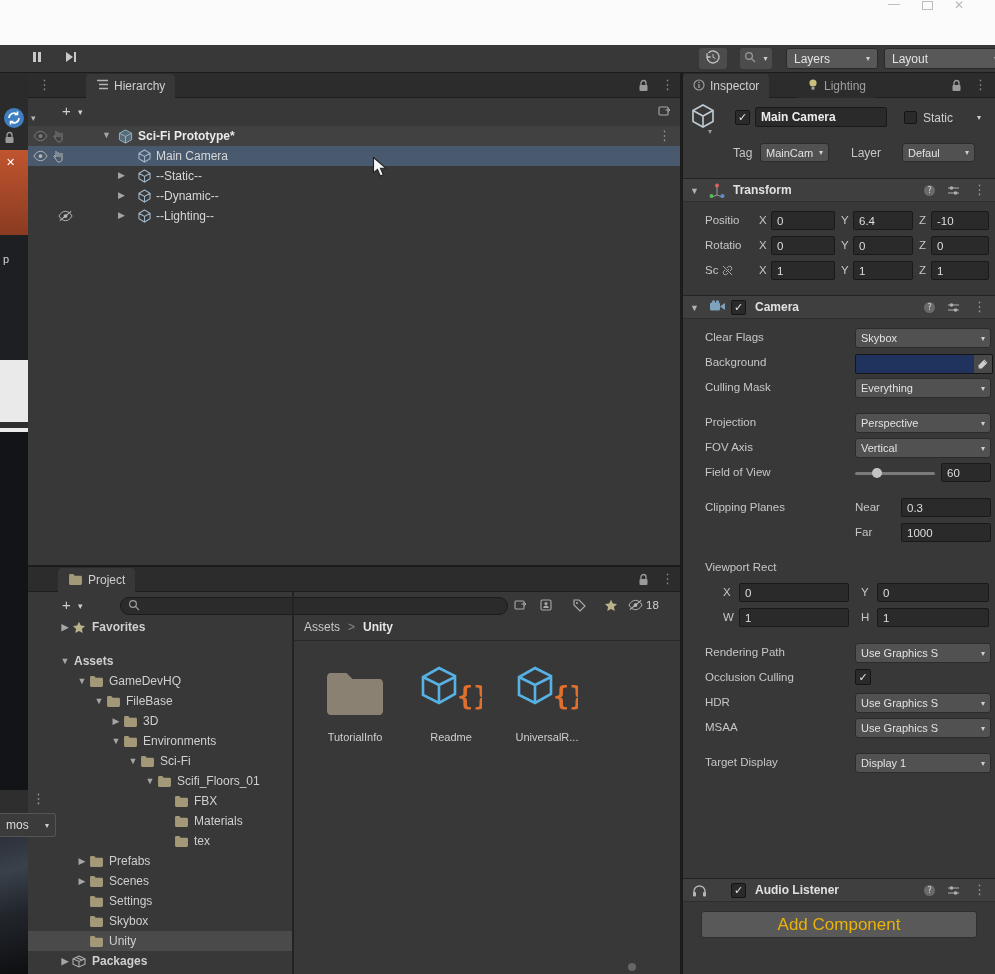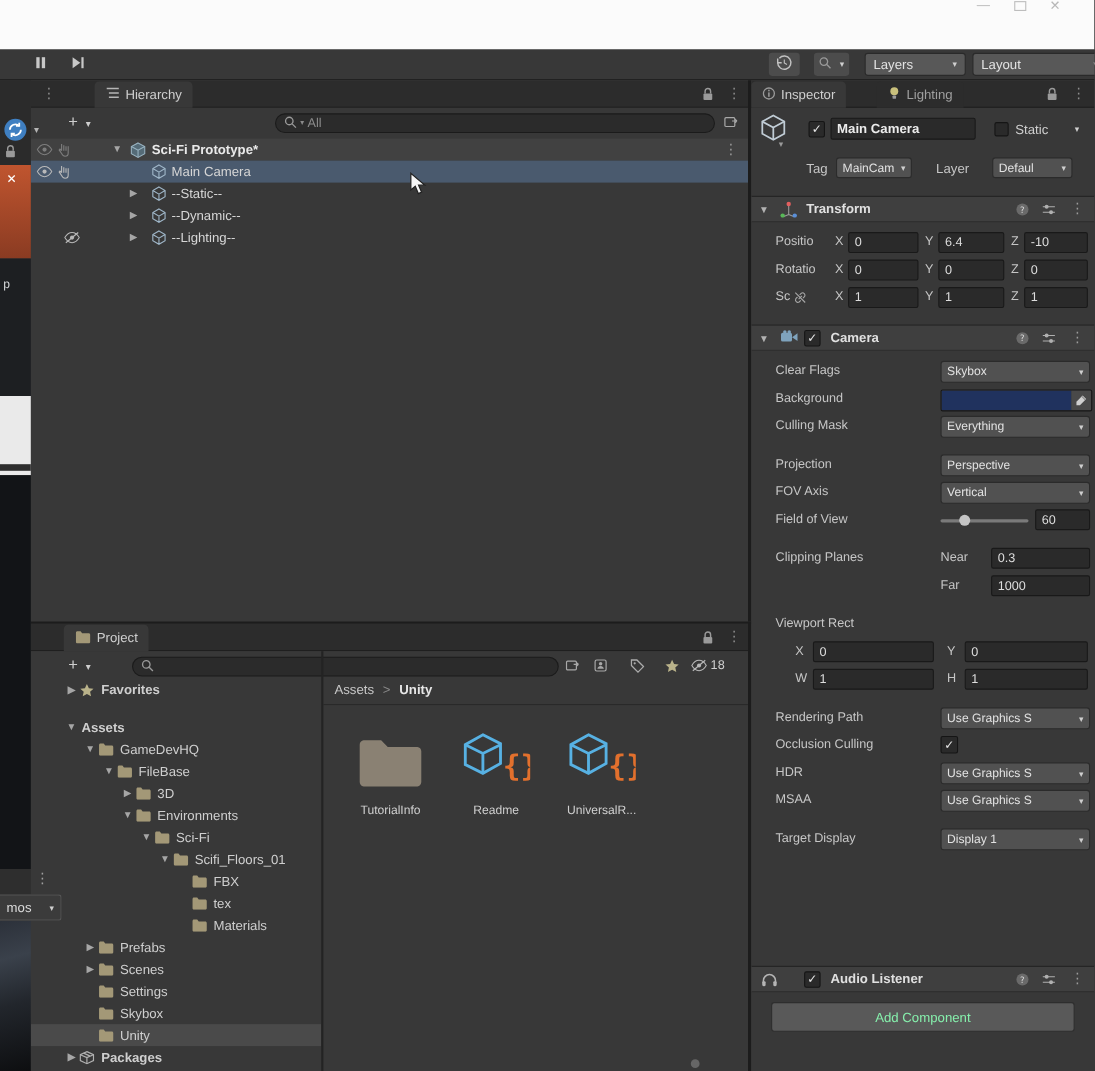--- a/index.html
+++ b/index.html
@@ -156,21 +156,21 @@
   .r2-a{position:absolute;left:40px;top:5px;font-size:11.5px;color:#c6c6c6}
   .r2-af{position:absolute;left:56px;top:2px;width:110px}
   .r2-b{position:absolute;left:178px;top:5px;font-size:11.5px;color:#c6c6c6}
   .r2-bf{position:absolute;left:194px;top:2px;width:112px}
   .c-numfield{position:absolute;left:172px;top:2px;width:136px}
   .c-objfield{position:absolute;left:172px;top:2px;width:136px;display:flex;justify-content:space-between;align-items:center;font-size:11px;color:#c9c9c9}
   .colorfield{position:absolute;left:172px;top:3px;width:136px;height:18px;display:flex;border:1px solid #161616;border-radius:2px;overflow:hidden}
   .swatch{flex:1;background:#20325e}
   .eyedrop{width:18px;background:#494949;display:flex;align-items:center;justify-content:center;line-height:0}
   #add-btn{position:absolute;left:18px;top:838px;width:276px;height:27px;background:#595959;border:1px solid #2e2e2e;
-           border-radius:3px;display:flex;align-items:center;justify-content:center;font-size:12px;color:#86efac;box-sizing:border-box}
+           border-radius:3px;display:flex;align-items:center;justify-content:center;font-size:17px;color:#eab308;box-sizing:border-box}
   #cursor{position:absolute;left:372px;top:156px;z-index:120;line-height:0}
 </style>
 </head>
 <body>
 
 <div id="titlebar">
   <span id="wmin" class="wctl">—</span>
   <span id="wmax" class="wctl"></span>
   <span id="wclose" class="wctl">✕</span>
 </div>
@@ -254,28 +254,20 @@
     </div>
     <span class="bar-lock" style="left:610px"><svg width="11" height="13" viewBox="0 0 11 13">
           <rect x="1.5" y="6" width="8" height="6" rx="1" fill="#9a9a9a"></rect>
           <path d="M3 6V4a2.5 2.5 0 0 1 5 0v2" fill="none" stroke="#9a9a9a" stroke-width="1.3"></path>
         </svg></span>
     <span class="bar-dots" style="left:633px">⋮</span>
   </div>
   <div class="pane-toolbar">
     <span class="plus">+</span>
     <span class="plus-caret">▾</span>
-    <div id="h-search" class="searchfield">
-      <span><svg width="12" height="12" viewBox="0 0 12 12">
-            <circle cx="5" cy="5" r="3.4" fill="none" stroke="#9a9a9a" stroke-width="1.2"></circle>
-            <path d="M7.6 7.6 11 11" stroke="#9a9a9a" stroke-width="1.2"></path>
-          </svg></span>
-      <span class="mini-caret">▾</span>
-      <span class="ph">All</span>
-    </div>
     <span class="tool-ic" style="left:630px"><svg width="13" height="12" viewBox="0 0 13 12">
           <rect x="1" y="2" width="9" height="8" rx="1" fill="none" stroke="#a8a8a8" stroke-width="1.1"></rect>
           <path d="M7.5 5h4.5M12 5 10.2 3.4M12 5 10.2 6.6" stroke="#a8a8a8" fill="none"></path>
         </svg></span>
   </div>
   <div id="h-rows">
     <div class="h-row scene">
       <span class="h-g h-eye dim"><svg width="15" height="12" viewBox="0 0 16 12">
             <path d="M1 6C3 2.5 5.5 1 8 1s5 1.5 7 5c-2 3.5-4.5 5-7 5S3 9.5 1 6Z" fill="none" stroke="#b9b9b9"></path>
             <circle cx="8" cy="6" r="2" fill="#b9b9b9"></circle>
@@ -440,28 +432,28 @@
         <span class="p-ico"><svg width="15" height="12" viewBox="0 0 16 13">
             <path d="M1 2.5c0-.8.6-1.5 1.4-1.5h3.2l1.5 2h6.5c.8 0 1.4.7 1.4 1.5v7c0 .8-.6 1.5-1.4 1.5H2.4C1.6 13 1 12.3 1 11.5Z" fill="#a39877"></path>
           </svg></span>
         <span class="p-label">FBX</span>
       </div>
       <div class="p-row" style="padding-left: 132px;">
         <span class="p-arrow"></span>
         <span class="p-ico"><svg width="15" height="12" viewBox="0 0 16 13">
             <path d="M1 2.5c0-.8.6-1.5 1.4-1.5h3.2l1.5 2h6.5c.8 0 1.4.7 1.4 1.5v7c0 .8-.6 1.5-1.4 1.5H2.4C1.6 13 1 12.3 1 11.5Z" fill="#a39877"></path>
           </svg></span>
-        <span class="p-label">tex</span>
+        <span class="p-label">Materials</span>
       </div>
       <div class="p-row" style="padding-left: 132px;">
         <span class="p-arrow"></span>
         <span class="p-ico"><svg width="15" height="12" viewBox="0 0 16 13">
             <path d="M1 2.5c0-.8.6-1.5 1.4-1.5h3.2l1.5 2h6.5c.8 0 1.4.7 1.4 1.5v7c0 .8-.6 1.5-1.4 1.5H2.4C1.6 13 1 12.3 1 11.5Z" fill="#a39877"></path>
           </svg></span>
-        <span class="p-label">Materials</span>
+        <span class="p-label">tex</span>
       </div>
       <div class="p-row" style="padding-left: 47px;">
         <span class="p-arrow">▶</span>
         <span class="p-ico"><svg width="15" height="12" viewBox="0 0 16 13">
             <path d="M1 2.5c0-.8.6-1.5 1.4-1.5h3.2l1.5 2h6.5c.8 0 1.4.7 1.4 1.5v7c0 .8-.6 1.5-1.4 1.5H2.4C1.6 13 1 12.3 1 11.5Z" fill="#a39877"></path>
           </svg></span>
         <span class="p-label">Prefabs</span>
       </div>
       <div class="p-row" style="padding-left: 47px;">
         <span class="p-arrow">▶</span>

